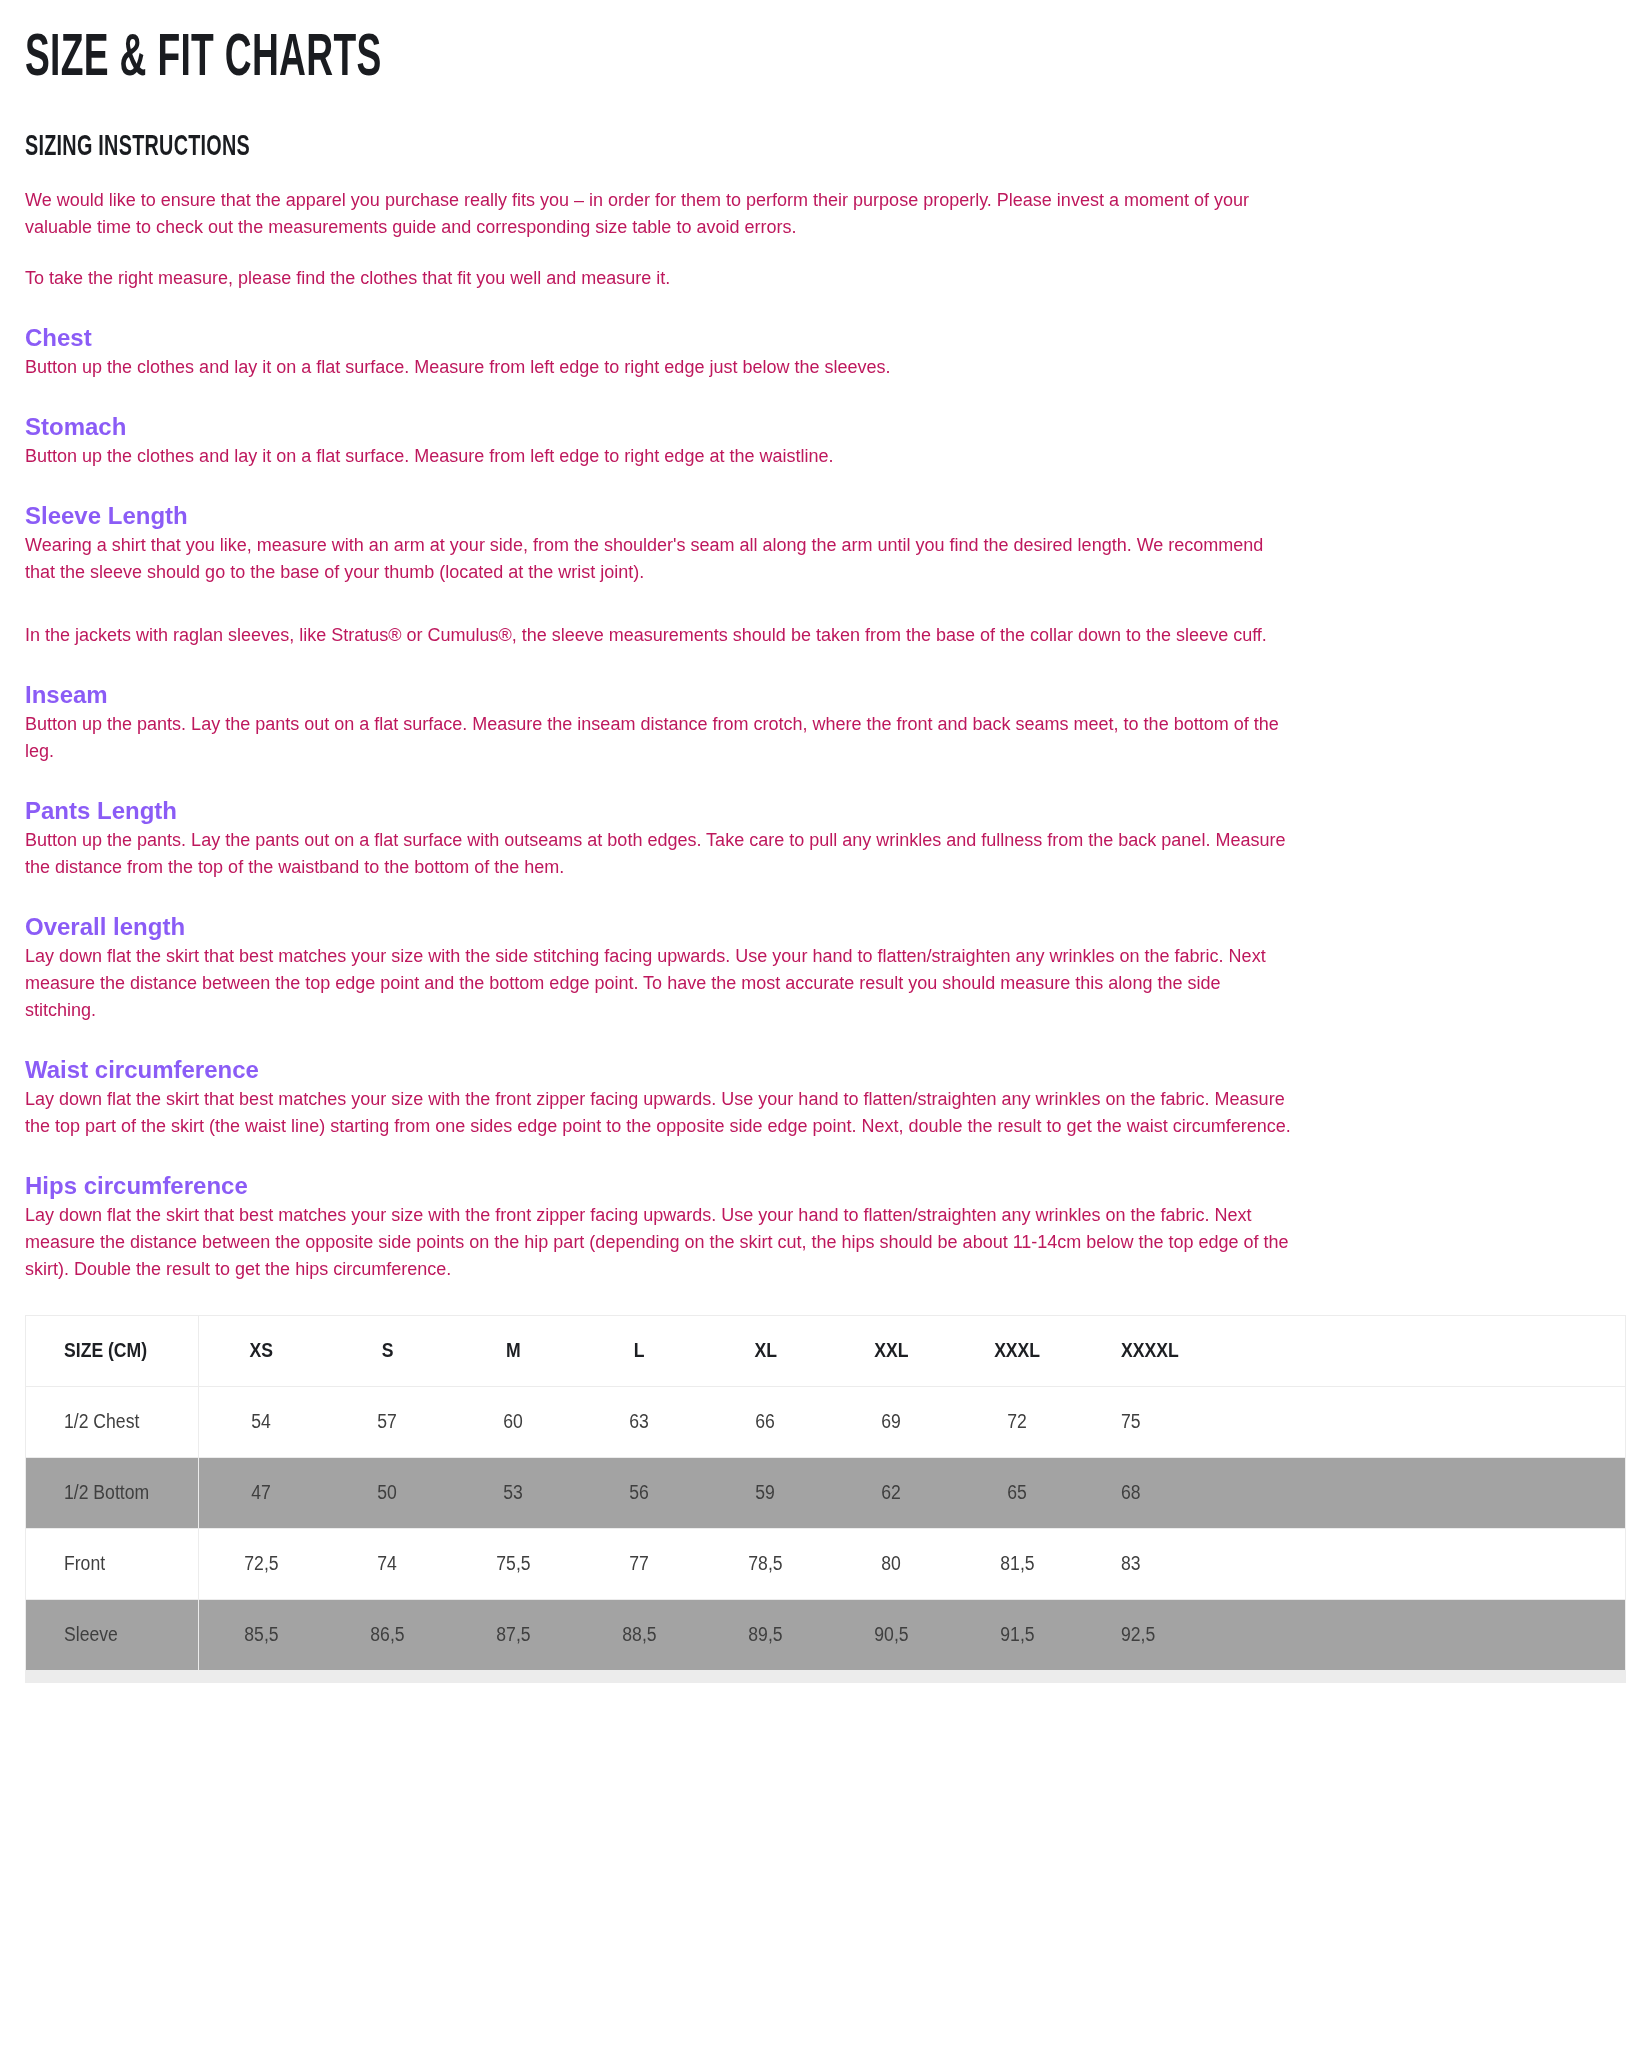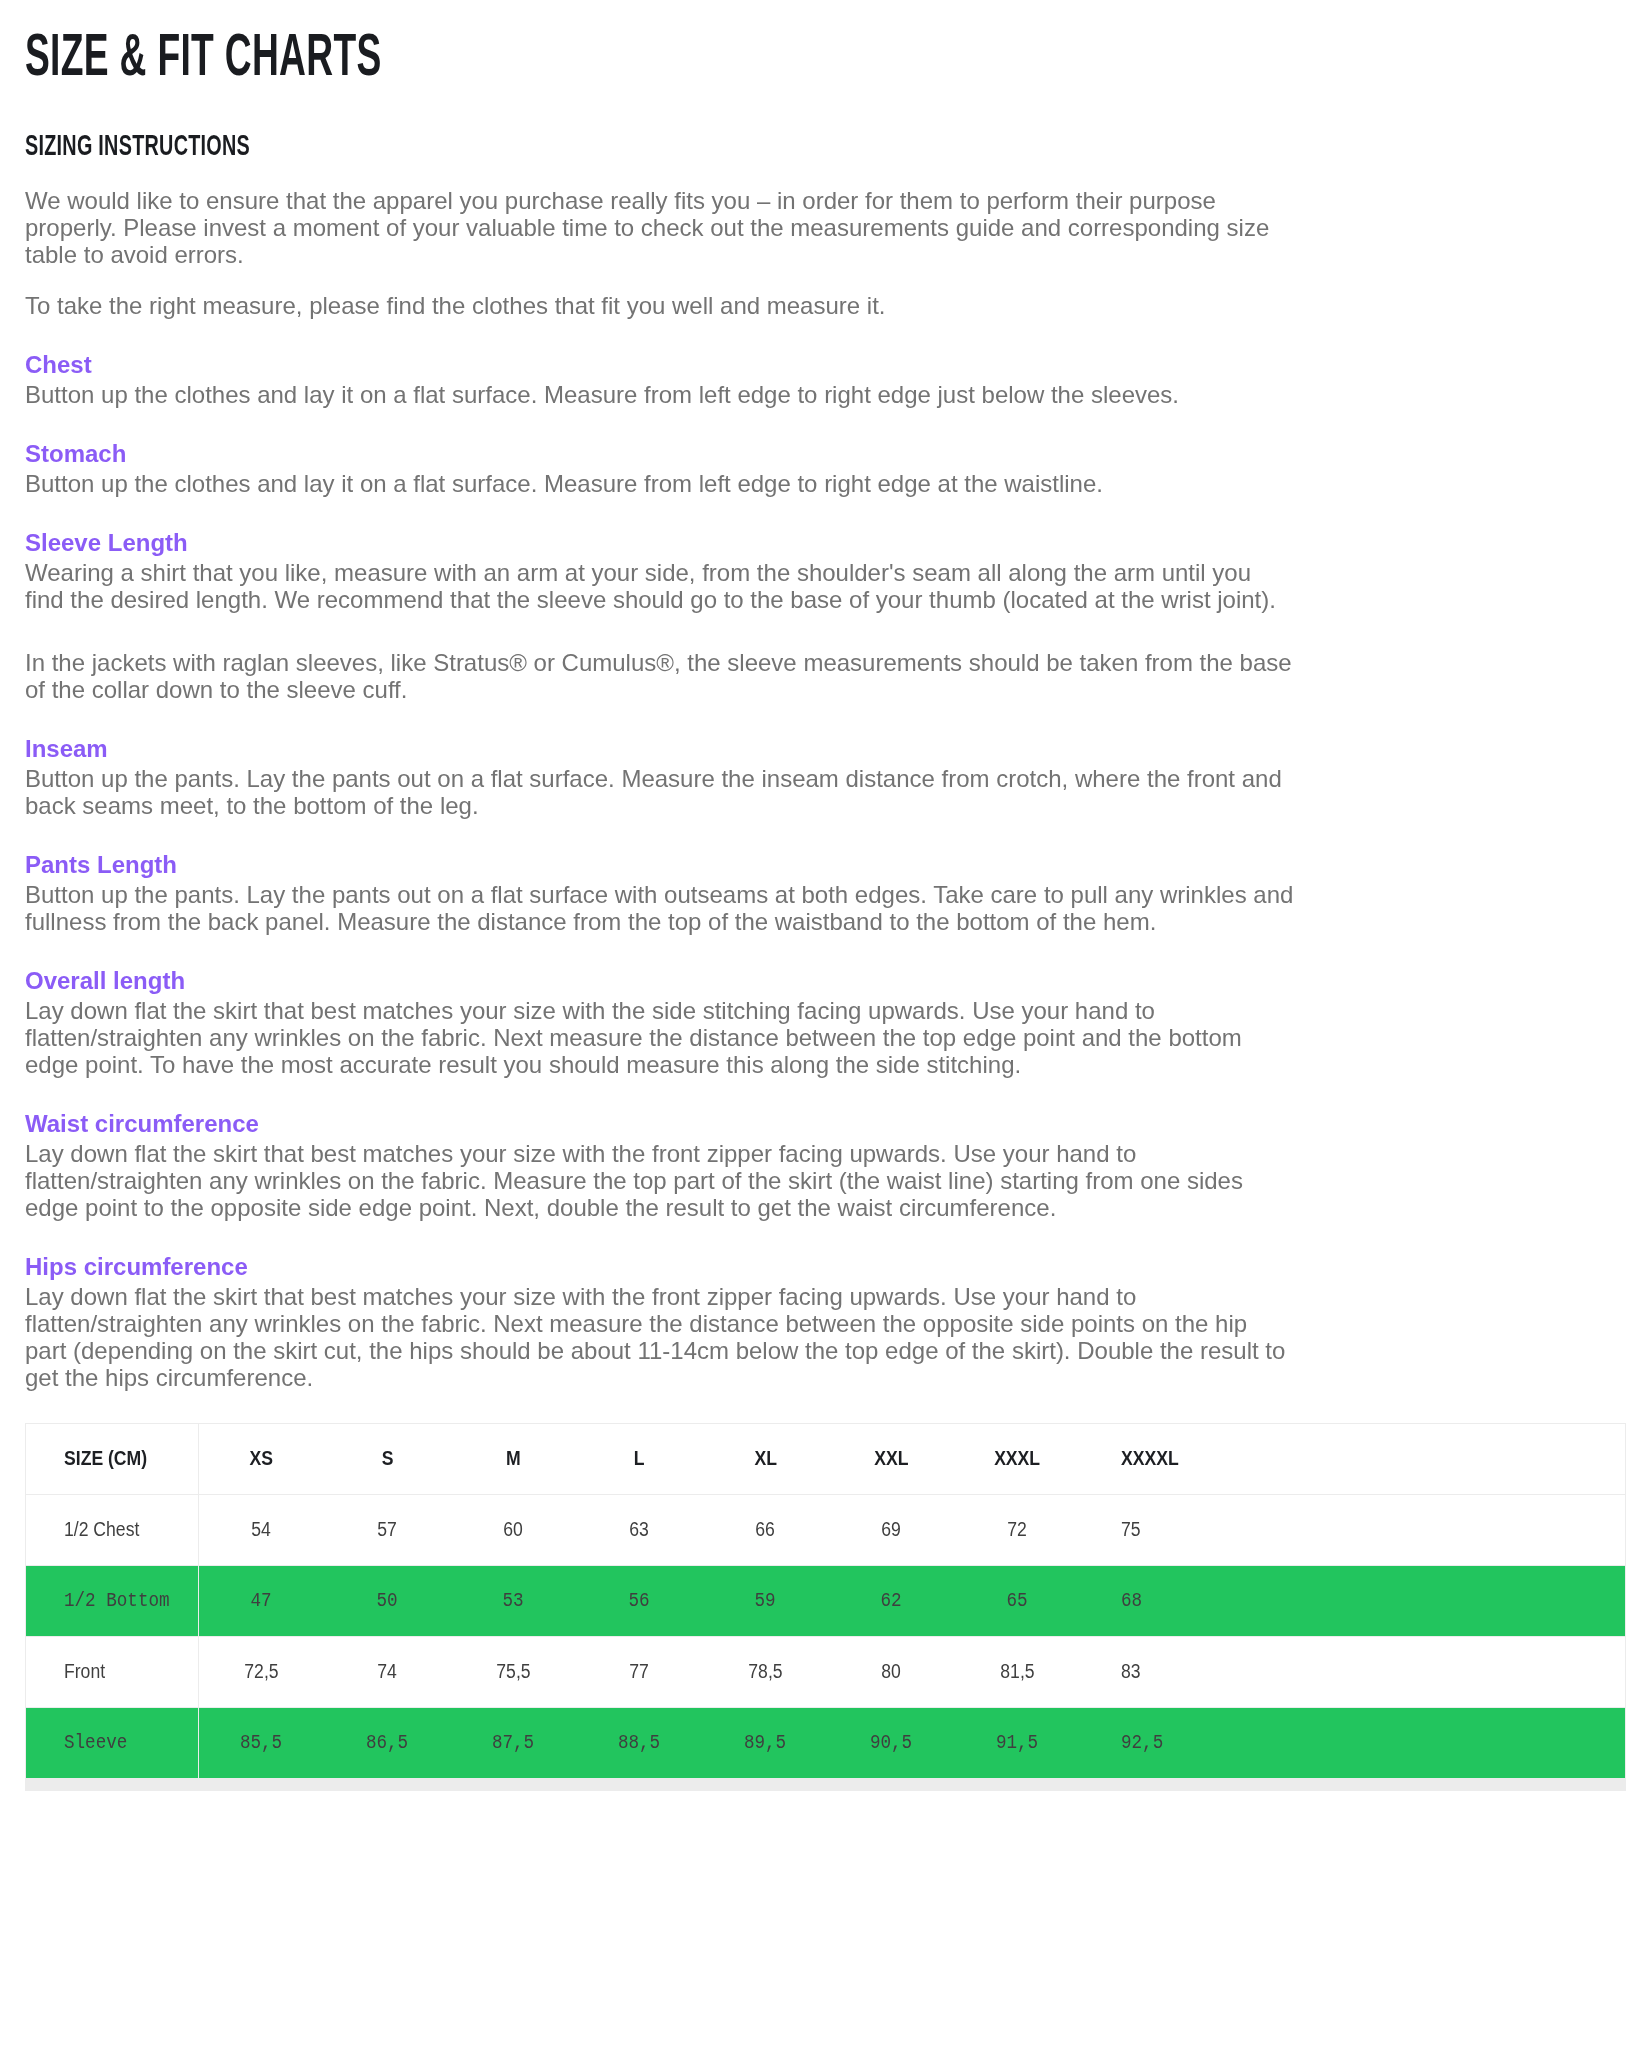--- a/index.html
+++ b/index.html
@@ -22,21 +22,21 @@
   .tolerance { margin: 88px 0 0 0; }
   .tolerance .cnd {
     display: inline-block; white-space: nowrap;
     font-size: 31px; font-weight: 700; color: #1a1c20; line-height: 1.15;
     transform: scaleX(0.75); transform-origin: left center; letter-spacing: 0.3px;
   }
 
   
   .body {
     max-width: 1270px; margin: 24px 0 0 0;
-    font-size: 24px; line-height: 27px; color: #737373;
+    font-size: 18px; line-height: 27px; color: #be185d;
   }
   .h3 {
     margin: 32px 0 0 0; font-size: 24px; line-height: 27px;
     font-weight: 700; color: #8b5cf6;
   }
   .h3 + .body { margin-top: 3px; }
   .note { margin-top: 36px; }
 
   
   .table-wrap { margin-top: 32px; border: 1px solid #ececec; }
@@ -44,21 +44,21 @@
     width: 100%; border-collapse: collapse; table-layout: fixed;
     font-size: 20px;
   }
   .size-table th, .size-table td {
     height: 70px; padding: 0; vertical-align: middle; font-weight: 400;
   }
   .size-table thead th { font-weight: 700; color: #1d1f23; }
   .size-table td { color: #3f3f3f; }
   .size-table tr { border-bottom: 1px solid #ececec; }
   .size-table tbody tr:last-child { border-bottom: none; }
-  .size-table tr.alt { background: #22c55e; font-family: Liberation Mono, monospace; }
+  .size-table tr.alt { background: #a3a3a3; }
   .c0 { width: 172px; text-align: left; padding-left: 38px !important; border-right: 1px solid #ececec; box-sizing: border-box; }
   .sz { width: 126px; text-align: center; }
   .last { text-align: left; padding-left: 40px !important; }
 
   
   .tc  { display: inline-block; transform: scaleX(0.88); transform-origin: center center; white-space: nowrap; }
   .tcl { display: inline-block; transform: scaleX(0.88); transform-origin: left center; white-space: nowrap; }
 
   .hscroll { height: 12px; background: #ececec; }
 </style>

